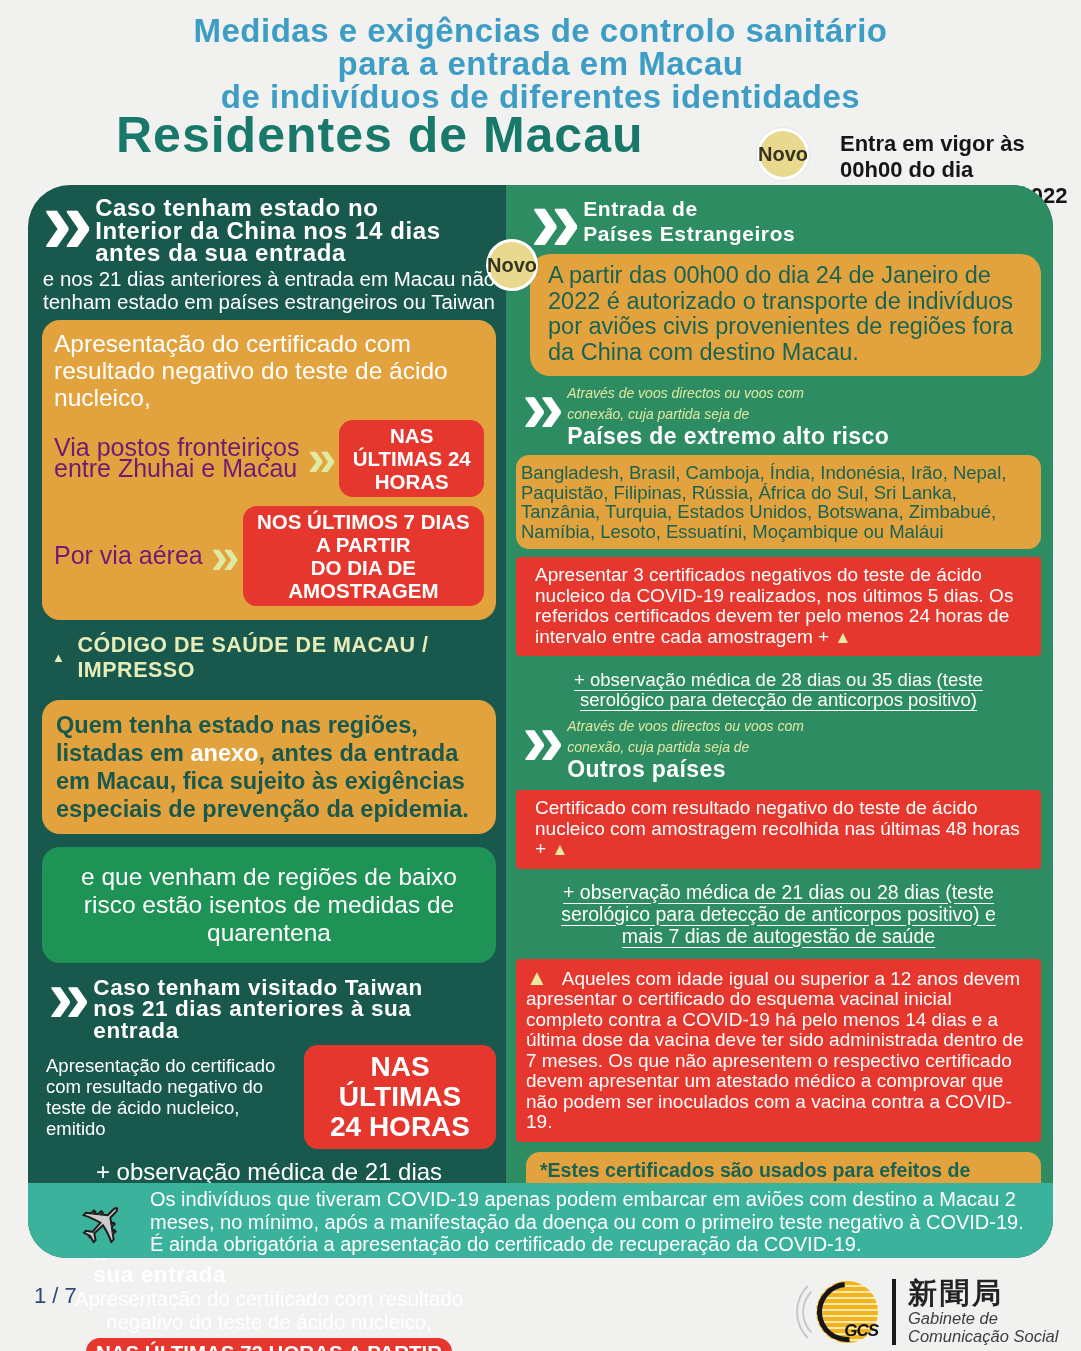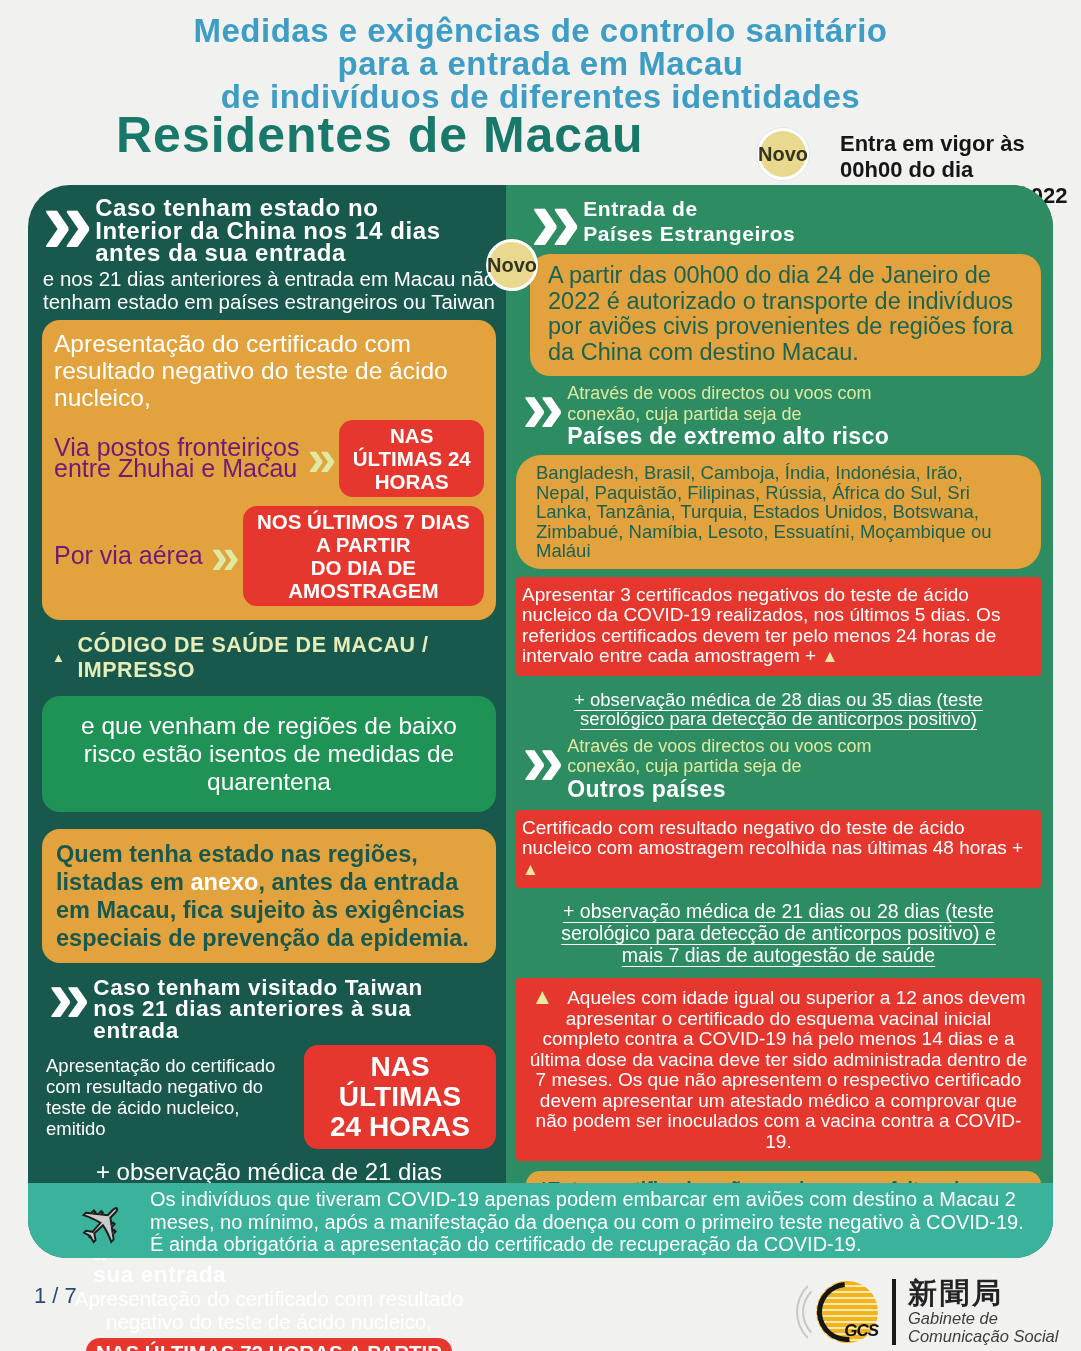--- a/index.html
+++ b/index.html
@@ -71,33 +71,33 @@
   .hk-cert { color:#fff; font-size:20.5px; line-height:22.5px; text-align:center; margin-top:3px; }
   .badge-72 { width:fit-content; margin:5px auto 0 auto; font-size:20.5px; line-height:22.5px; }
 
   
   .rc-head { display:flex; align-items:flex-start; margin-left:14px; }
   .rc-head-text { color:#fff; font-weight:bold; font-size:21px; line-height:25px; letter-spacing:0.6px; padding-top:3px; }
   .novo-rc { position:absolute; left:-20px; top:54px; }
   .box-intro { background:#e2a33e; border-radius:20px; color:#1a6353; font-size:23.5px; line-height:25.5px;
     padding:9px 14px 11px 18px; margin:5px 0 0 14px; }
   .lead-row { display:flex; align-items:flex-start; margin-top:7px; }
-  .lead-pale { color:#dfe9a2; font-size:18px; line-height:20.5px; }
+  .lead-pale { color:#dfe9a2; font-size:14px; line-height:20.5px;font-style:italic; }
   .lead-strong { color:#fff; font-weight:bold; font-size:23px; line-height:25px; letter-spacing:0.4px; }
-  .box-countries { background:#e2a33e; border-radius:25px; color:#1a6353; font-size:18.5px; line-height:19.5px;
-    padding:8px 20px; margin-top:6px; }
+  .box-countries { background:#e2a33e; border-radius:13px; color:#1a6353; font-size:18.5px; line-height:19.5px;
+    padding:8px 5px; margin-top:6px; }
   .box-red { background:#e6372e; border-radius:4px; color:#fff; font-size:19px; line-height:20.5px;
-    padding:8px 6px; margin-top:8px; }
+    padding:8px 19px; margin-top:8px; }
   .tri { color:#e9e9a0; font-size:17px; }
   .tri-lead { color:#e9e9a0; font-size:22px; margin-right:14px; }
   .obs-r { color:#fff; font-size:18.5px; line-height:19.5px; text-align:center; margin:14px auto 0 auto;
     max-width:470px; text-decoration:underline; text-underline-offset:4px; }
   .obs-r2 { color:#fff; font-size:19.5px; line-height:22px; text-align:center; margin-top:12px;
     text-decoration:underline; text-underline-offset:4px; }
-  .vaccine-box { margin-top:12px; font-size:19px; line-height:20.5px; padding:9px 10px;text-align:center; }
+  .vaccine-box { margin-top:12px; font-size:19px; line-height:20.5px; padding:9px 10px; }
   .box-intl { background:#e2a33e; border-radius:14px; color:#1a6353; font-weight:bold;
     font-size:19.5px; line-height:22px; padding:7px 14px; margin:10px 0 0 10px; }
 
   
   .teal-bar { position:absolute; left:0; bottom:0; width:1025px; height:75px; background:#3bb29b;
     border-radius:0 0 38px 38px; }
   .plane { position:absolute; left:52px; top:8px; font-size:56px; color:#cccccc;
     -webkit-text-stroke:2px #1c1c1c; transform:rotate(-46deg); }
   .bar-text { position:absolute; left:122px; top:5px; color:#fff; font-size:20px; line-height:22.5px; }
 
@@ -177,23 +177,23 @@
             <div>DO DIA DE AMOSTRAGEM</div>
           </div>
         </div>
       </div>
 
       <div class="code-note">
         <span class="code-tri">▲</span>
         <span>CÓDIGO DE SAÚDE DE MACAU / IMPRESSO</span>
       </div>
 
+      <div class="box box-annex"><span>Quem tenha estado nas regiões, listadas em </span><span class="annex-link">anexo</span><span>, antes da entrada em Macau, fica sujeito às exigências especiais de prevenção da epidemia.</span></div>
+
       <div class="box box-green">e que venham de regiões de baixo risco estão isentos de medidas de quarentena</div>
-
-      <div class="box box-annex"><span>Quem tenha estado nas regiões, listadas em </span><span class="annex-link">anexo</span><span>, antes da entrada em Macau, fica sujeito às exigências especiais de prevenção da epidemia.</span></div>
 
       <div class="lc-head2">
         <span class="chev-mid">»</span>
         <div class="t">
           <div>Caso tenham visitado Taiwan</div>
           <div>nos 21 dias anteriores à sua</div>
           <div>entrada</div>
         </div>
       </div>
       <div class="tw-row">

